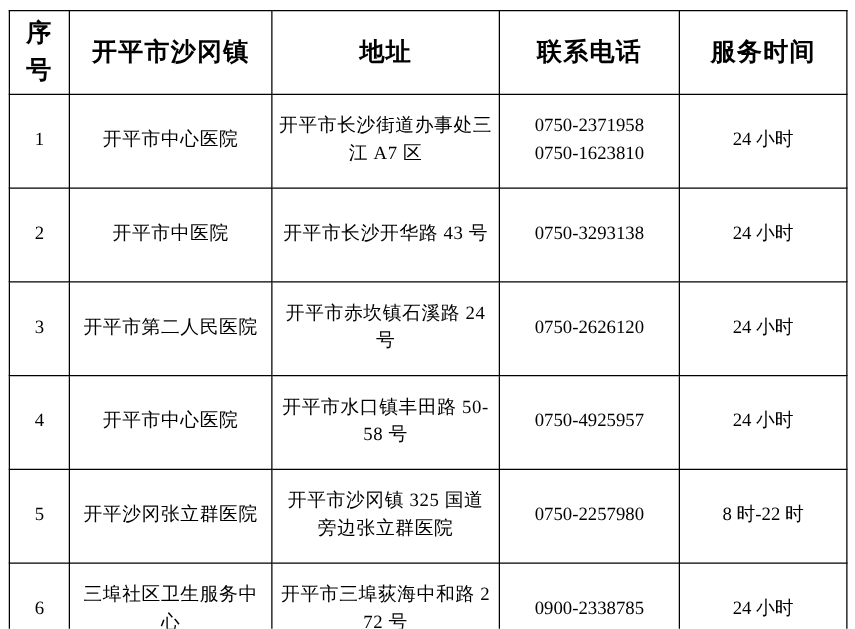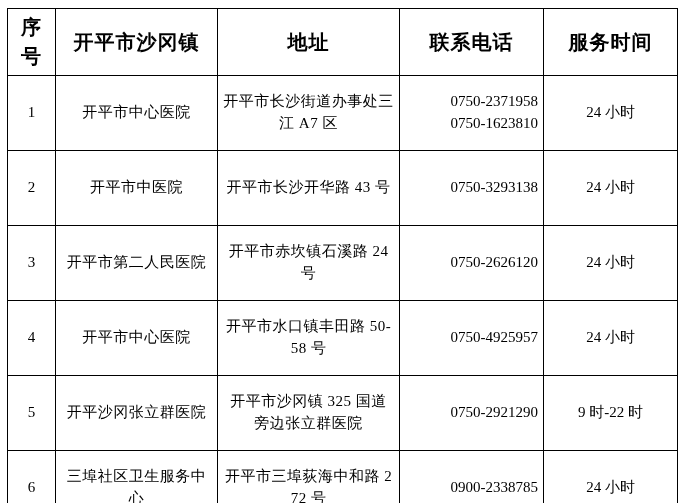--- a/index.html
+++ b/index.html
@@ -57,21 +57,20 @@
   }
   td.name, td.addr {
     letter-spacing: 0.5px;
   }
   td.phone, td.hours {
     font-family: "Liberation Serif", "DejaVu Serif", serif;
   }
   td.phone .line {
     display: block;
     white-space: nowrap;
-    text-align: right;
   }
 </style>
 </head>
 <body>
 
 <div class="sheet">
   <table class="contact-table">
     <colgroup>
       <col class="c0">
       <col class="c1">
@@ -124,23 +123,23 @@
         <td class="phone">
           <span class="line">0750-4925957</span>
         </td>
         <td class="hours">24 小时</td>
       </tr>
       <tr>
         <td class="idx">5</td>
         <td class="name">开平沙冈张立群医院</td>
         <td class="addr">开平市沙冈镇 325 国道旁边张立群医院</td>
         <td class="phone">
-          <span class="line">0750-2921290</span>
+          <span class="line">0750-2257980</span>
         </td>
-        <td class="hours">9 时-22 时</td>
+        <td class="hours">8 时-22 时</td>
       </tr>
       <tr>
         <td class="idx">6</td>
         <td class="name">三埠社区卫生服务中心</td>
         <td class="addr">开平市三埠荻海中和路 272 号</td>
         <td class="phone">
           <span class="line">0900-2338785</span>
         </td>
         <td class="hours">24 小时</td>
       </tr>

